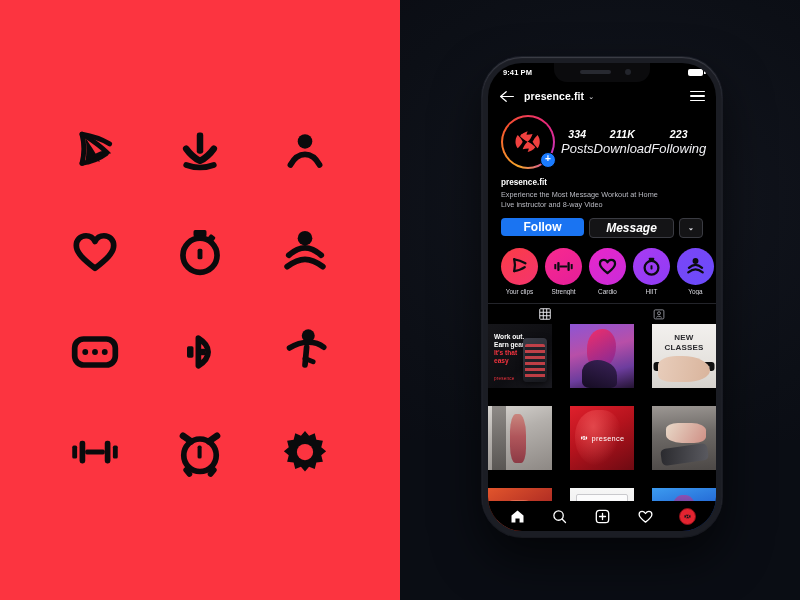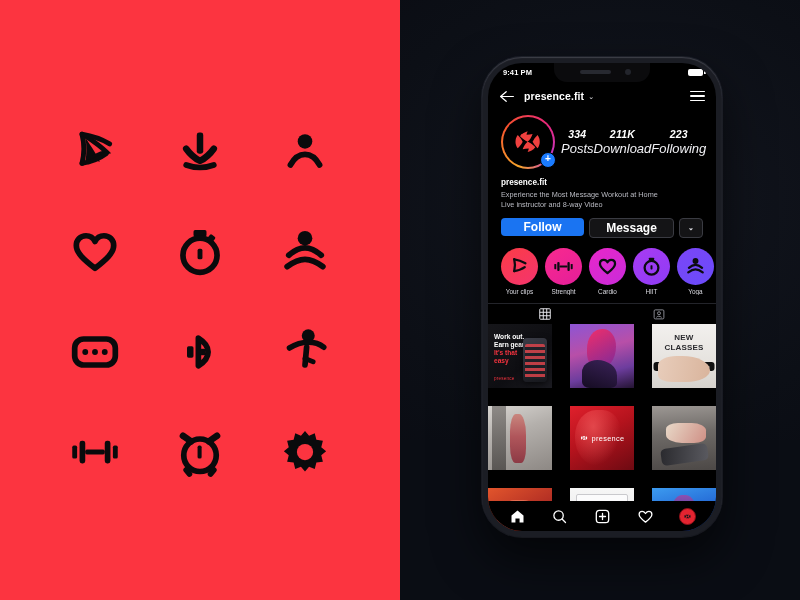--- a/index.html
+++ b/index.html
@@ -235,21 +235,21 @@
     height: 18px;
     border-radius: 4px;
     display: flex;
     align-items: center;
     justify-content: center;
     font-size: 12px;
     font-weight: bold;
     color: #fff;
   }
   #btn-follow { flex: 1 1 0; background: #1a74f2; }
-  #btn-message { flex: 1 1 0; background: #141416; border: 1px solid #3a3b42; }
+  #btn-message { flex: 1 1 0; background: #141416; border: 1px solid #3a3b42; font-style: italic; }
   #btn-more {
     width: 22px;
     background: #141416;
     border: 1px solid #3a3b42;
     font-size: 7px;
     color: #e6e6ec;
   }
 
   
   #highlights {

